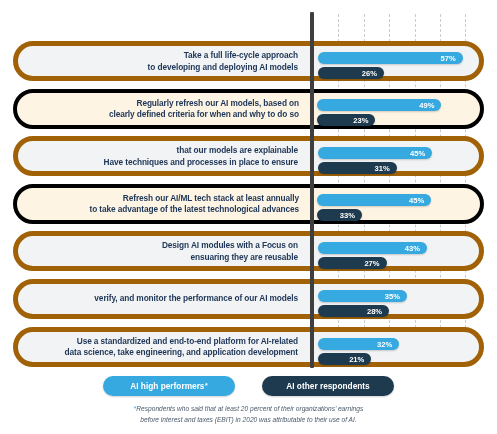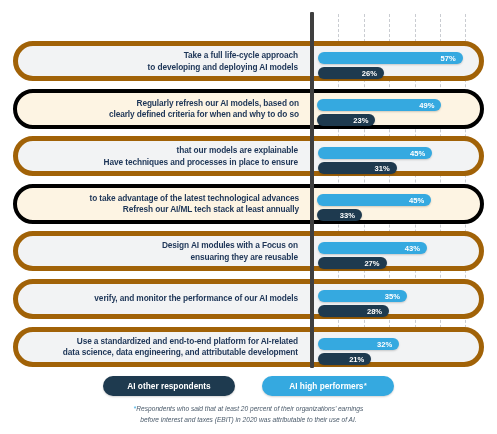--- a/index.html
+++ b/index.html
@@ -205,22 +205,22 @@
             <div class="bar high" style="width: 114.3px;">
               <span class="val">45%</span>
             </div>
             <div class="bar other" style="width: 78.74px;">
               <span class="val">31%</span>
             </div>
           </div>
         </div>
         <div class="row hl" style="top: 183.8px;">
           <div class="row-label">
+            <div>Refresh our AI/ML tech stack at least annually</div>
             <div>to take advantage of the latest technological advances</div>
-            <div>Refresh our AI/ML tech stack at least annually</div>
           </div>
           <div class="bars">
             <div class="bar high" style="width: 114.3px;">
               <span class="val">45%</span>
             </div>
             <div class="bar other" style="width: 45px;">
               <span class="val">33%</span>
             </div>
           </div>
         </div>
@@ -247,43 +247,43 @@
               <span class="val">35%</span>
             </div>
             <div class="bar other" style="width: 71.12px;">
               <span class="val">28%</span>
             </div>
           </div>
         </div>
         <div class="row plain" style="top: 326.6px;">
           <div class="row-label">
             <div>Use a standardized and end-to-end platform for AI-related</div>
-            <div>data science, data engineering, and attributable development</div>
+            <div>data science, take engineering, and application development</div>
           </div>
           <div class="bars">
             <div class="bar high" style="width: 81.28px;">
               <span class="val">32%</span>
             </div>
             <div class="bar other" style="width: 53.34px;">
               <span class="val">21%</span>
             </div>
           </div>
         </div>
       </div>
     <div id="axis"></div>
   </div>
 
   <div id="legend">
-    <div class="legend-pill other">
-      <span>AI other respondents</span>
-    </div>
     <div class="legend-pill high">
       <span>AI high performers</span>
         <sup>*</sup>
     </div>
+    <div class="legend-pill other">
+      <span>AI other respondents</span>
+    </div>
   </div>
 
   <div id="footnote">
     <span class="star">*</span><span>Respondents who said that at least 20 percent of their organizations’ earnings</span><br>
     <span>before interest and taxes (EBIT) in 2020 was attributable to their use of AI.</span>
   </div>
 
 </div>
 
 </body></html>

